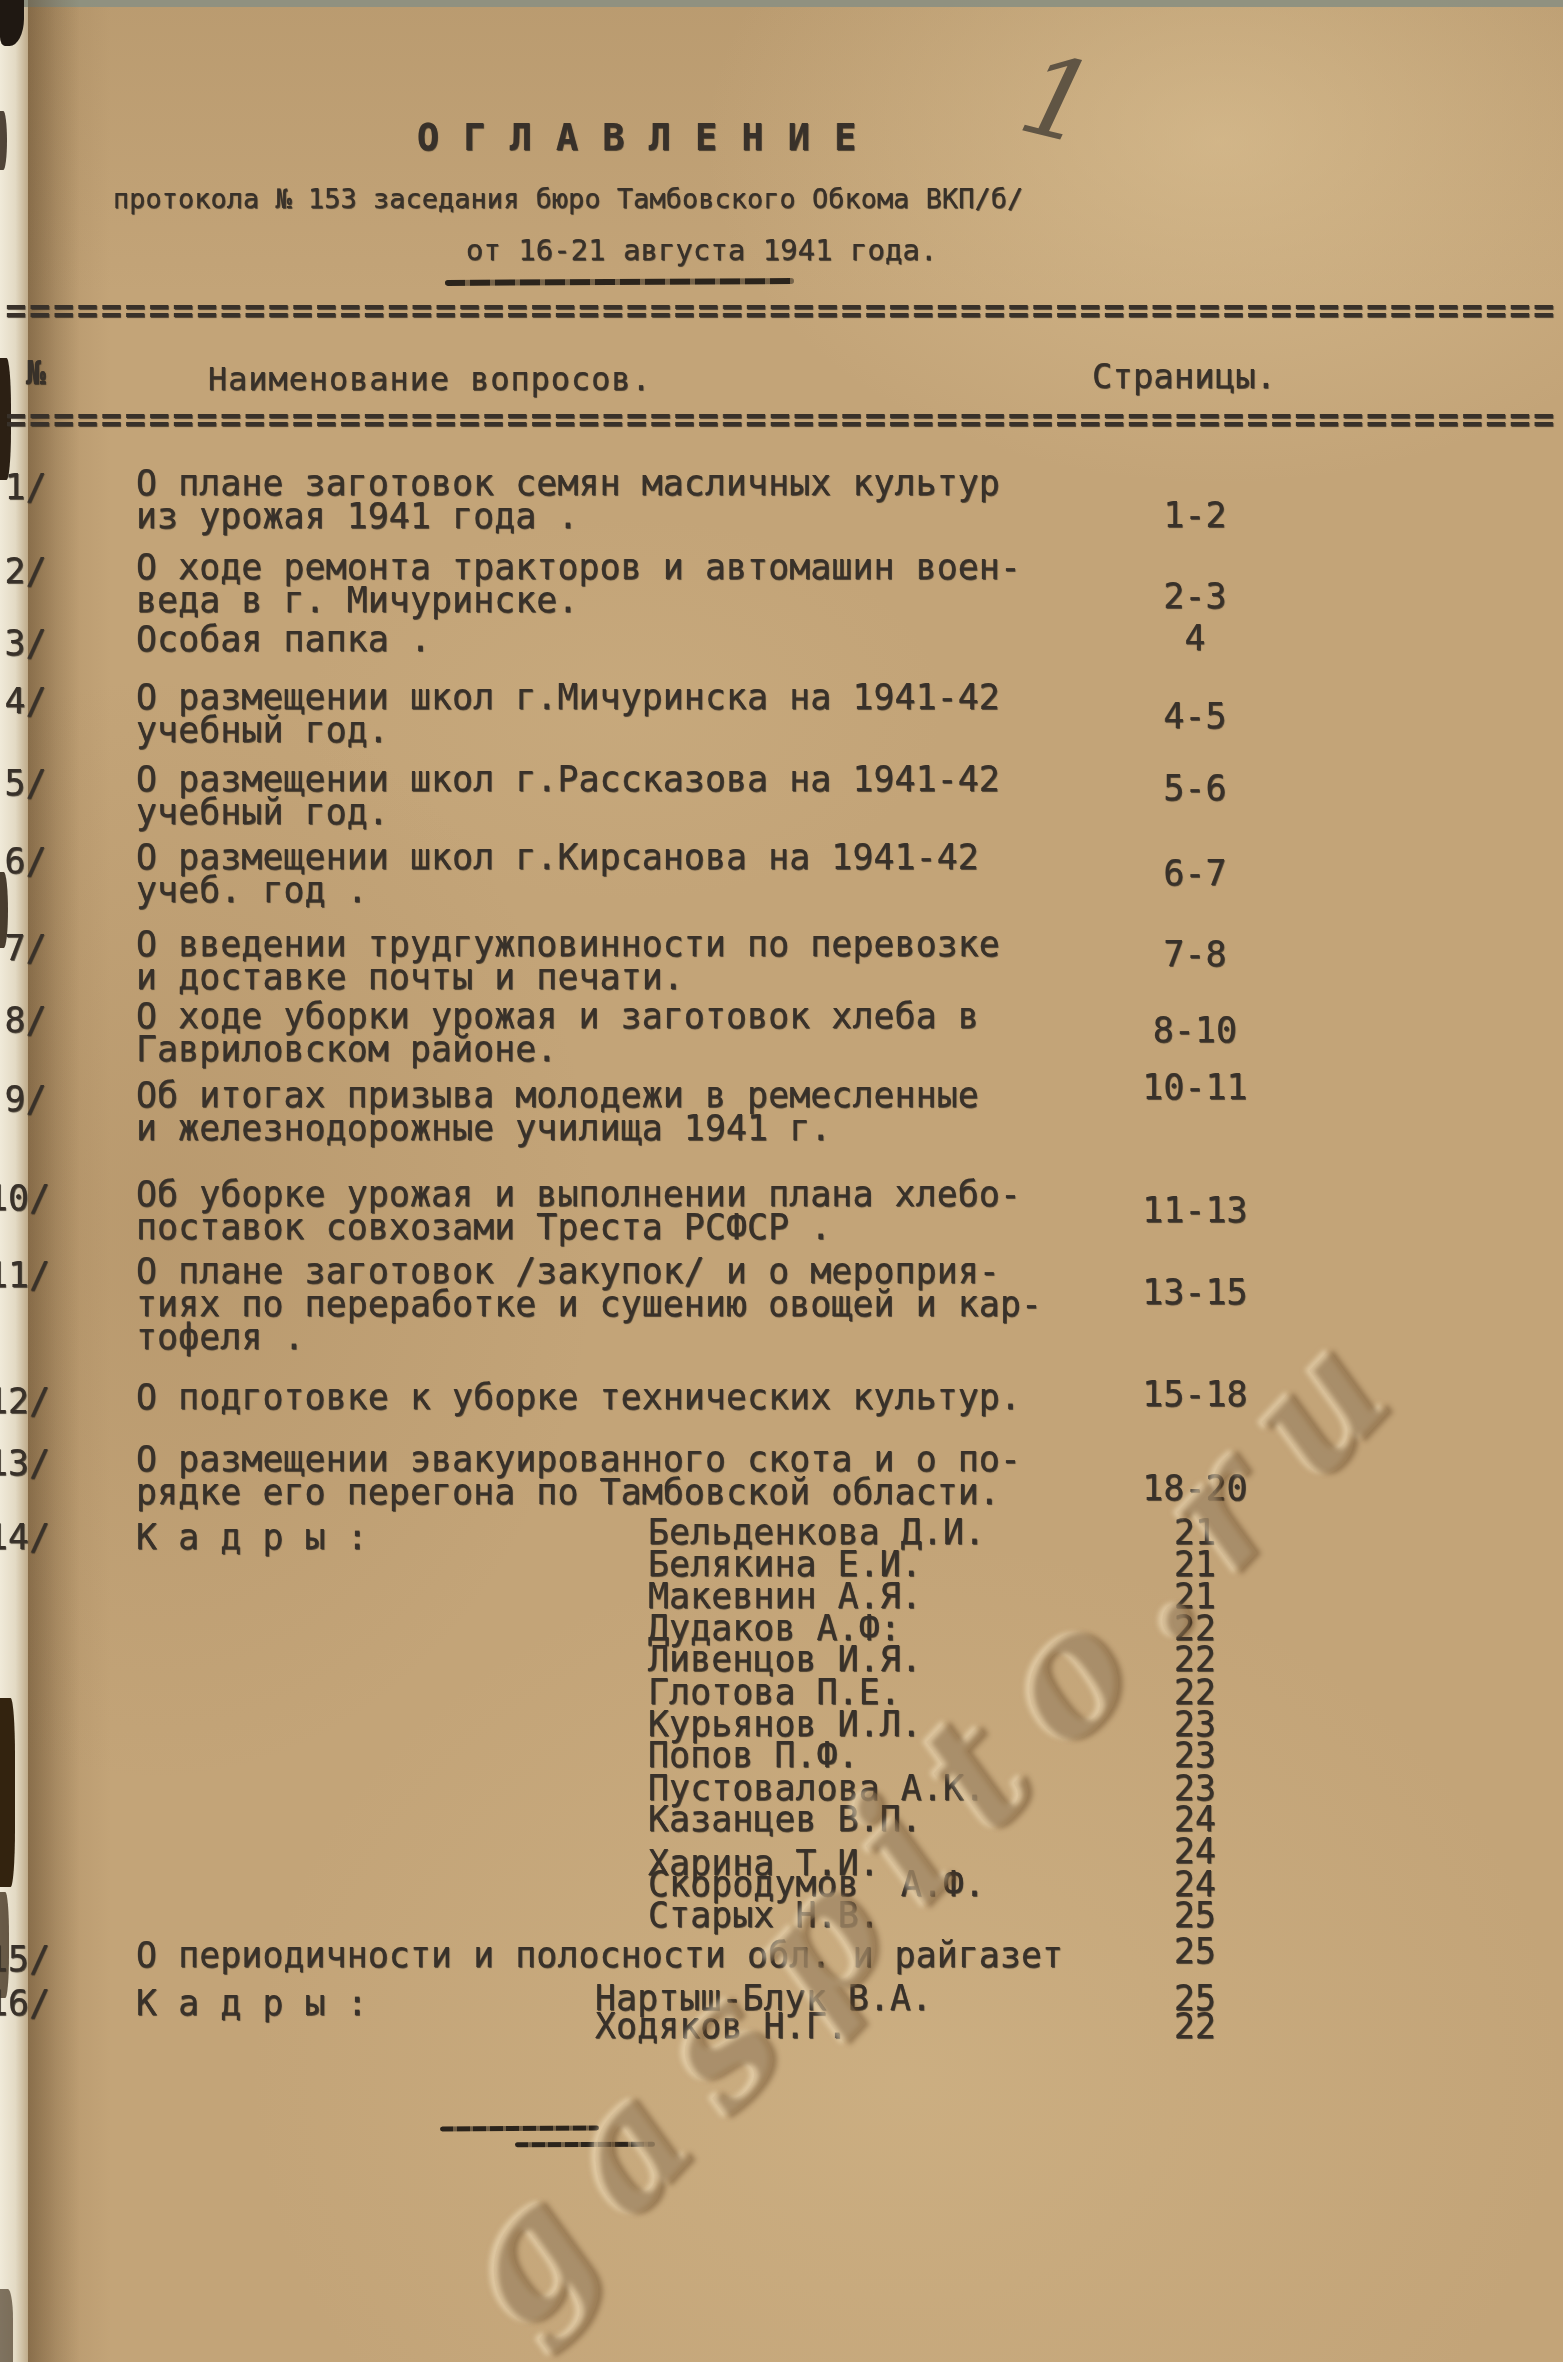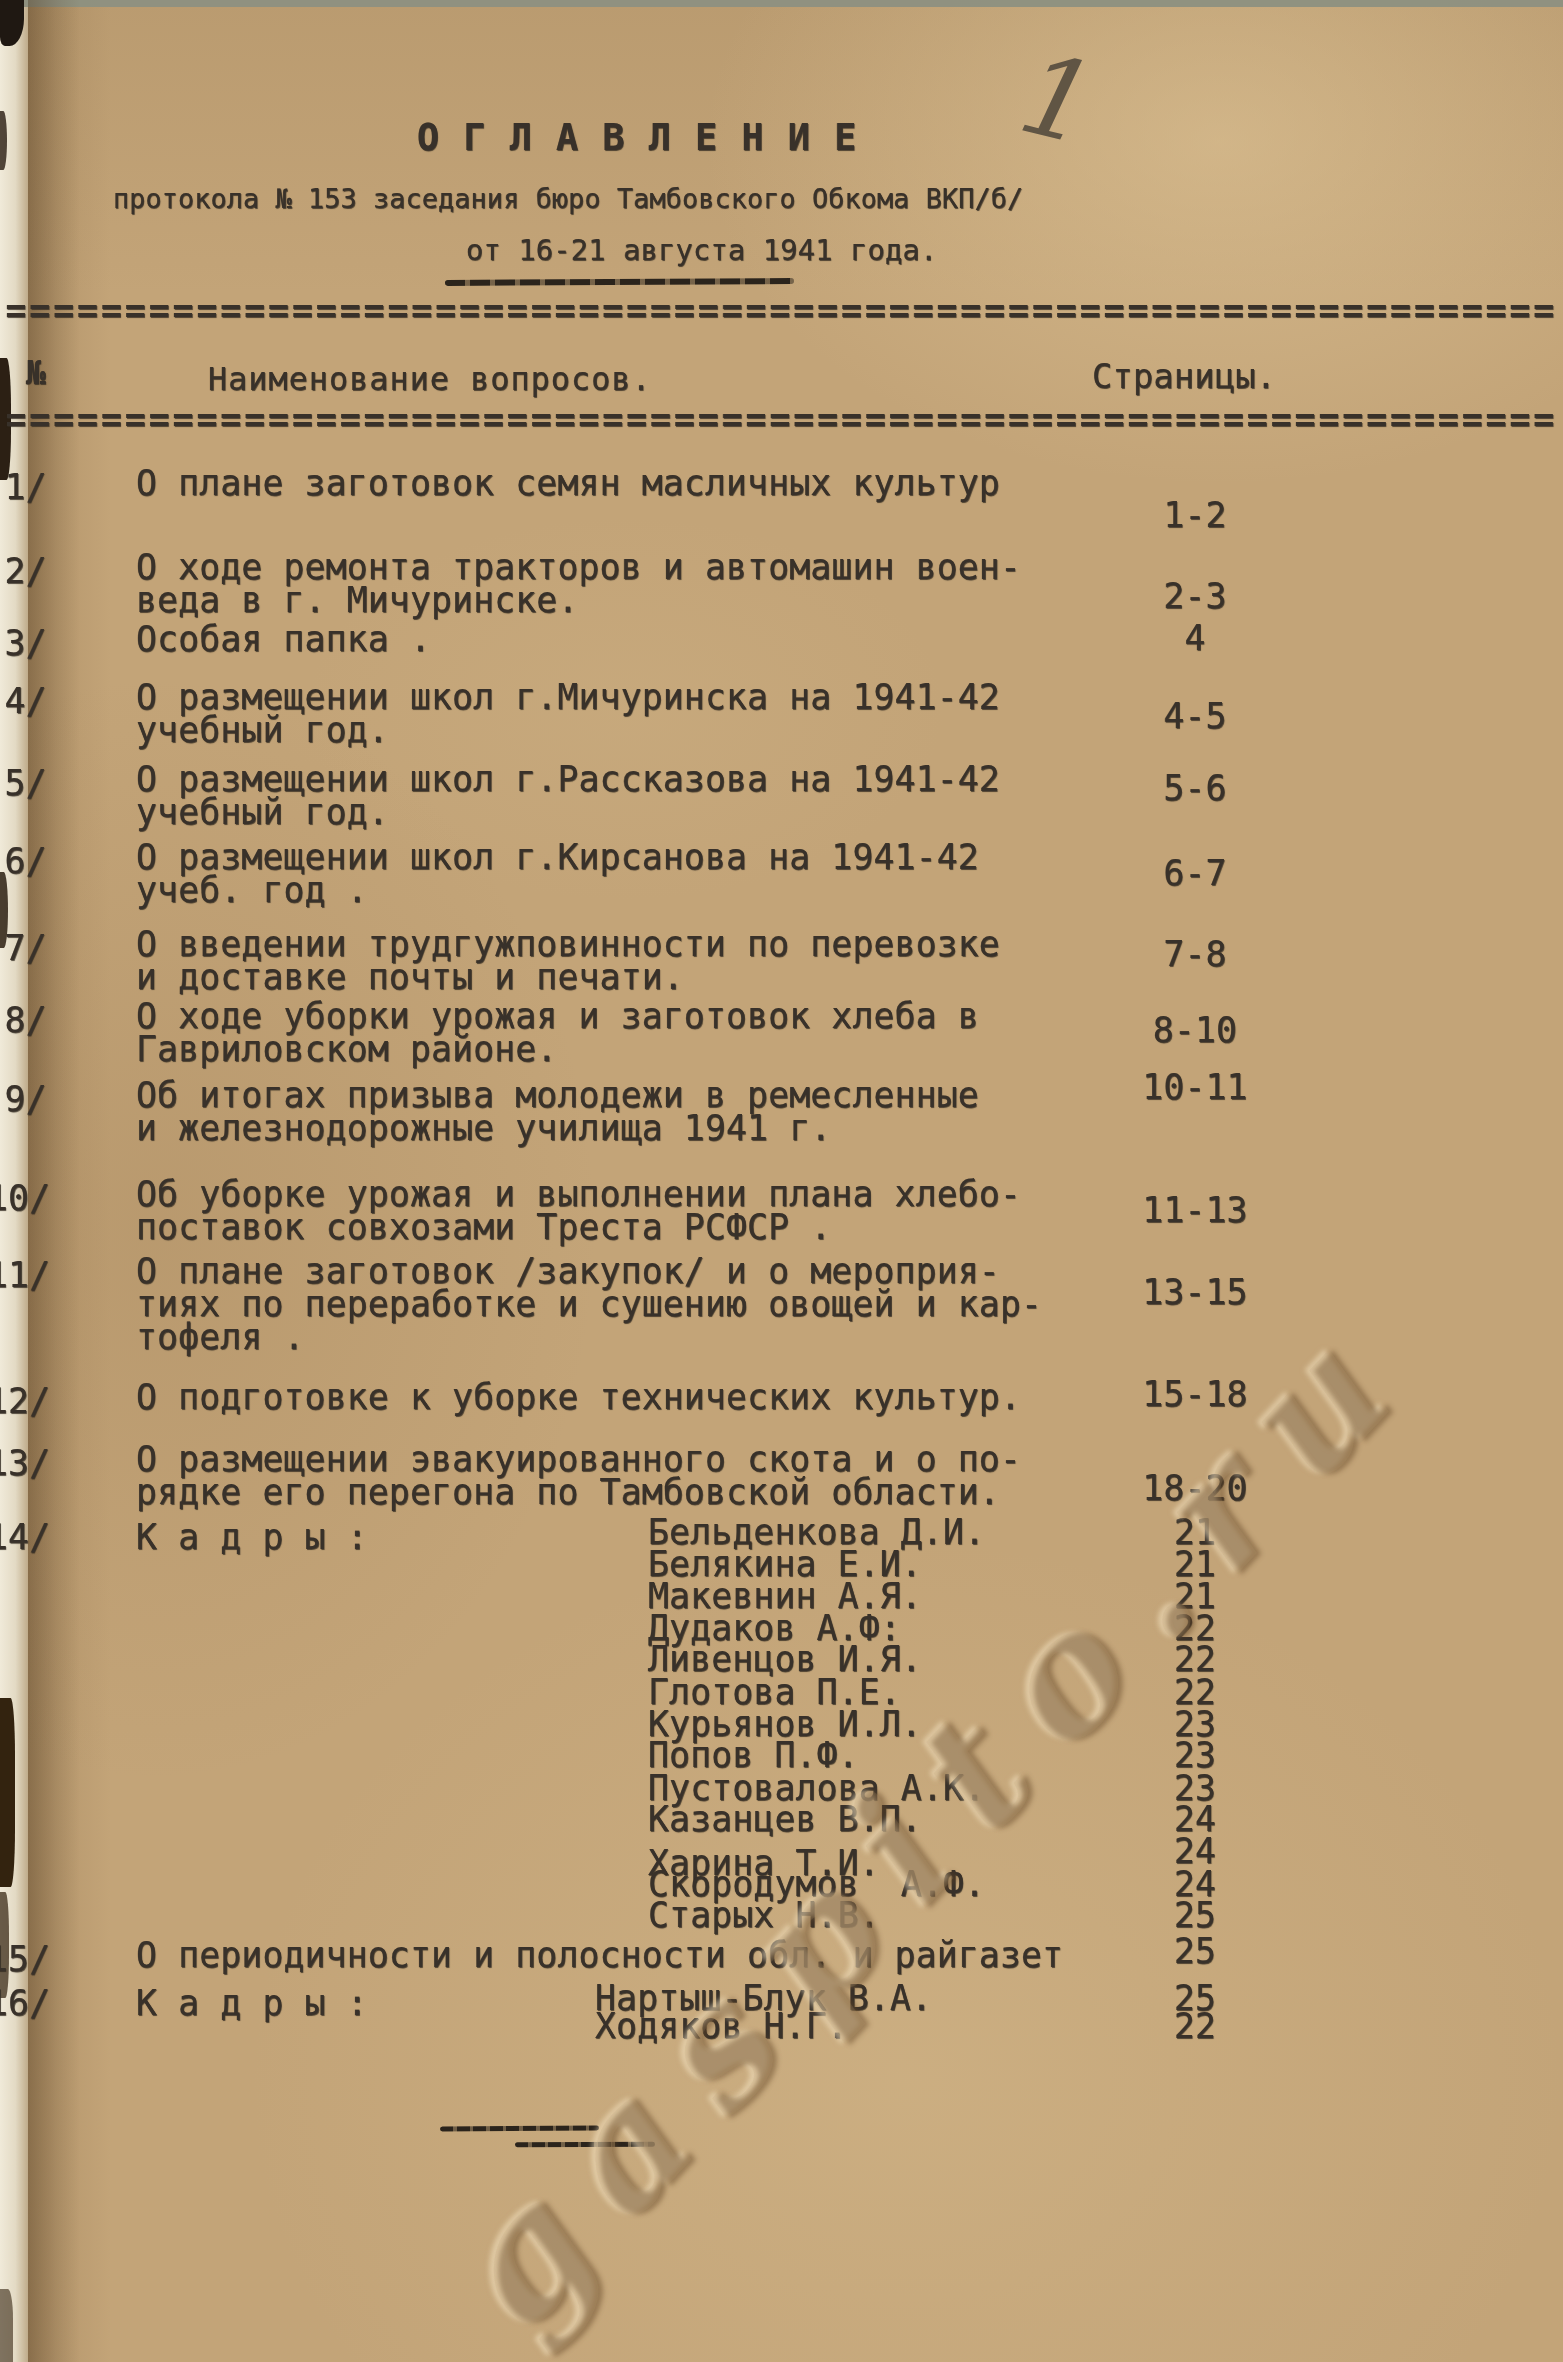--- a/index.html
+++ b/index.html
@@ -104,20 +104,21 @@
   <div class="hdr-num typed">№</div>
   <div class="hdr-q typed">Наименование вопросов.</div>
   <div class="hdr-p typed">Страницы.</div>
   <div class="rule rule2 typed">==========================================================================================</div>
 
   <div id="items">
       <div class="item" style="top: 467px;">
         <div class="inum typed" style="left: 4.6px;">1/</div>
         <div class="itext">
           <div class="typed">О плане заготовок семян масличных культур</div>
+          <div class="typed">из урожая 1941 года .</div>
         </div>
         <div class="ipages typed" style="top: 33px;">1-2</div>
       </div>
       <div class="item" style="top: 551px;">
         <div class="inum typed" style="left: 4.6px;">2/</div>
         <div class="itext">
           <div class="typed">О ходе ремонта тракторов и автомашин воен-</div>
           <div class="typed">веда в г. Мичуринске.</div>
         </div>
         <div class="ipages typed" style="top: 30px;">2-3</div>

